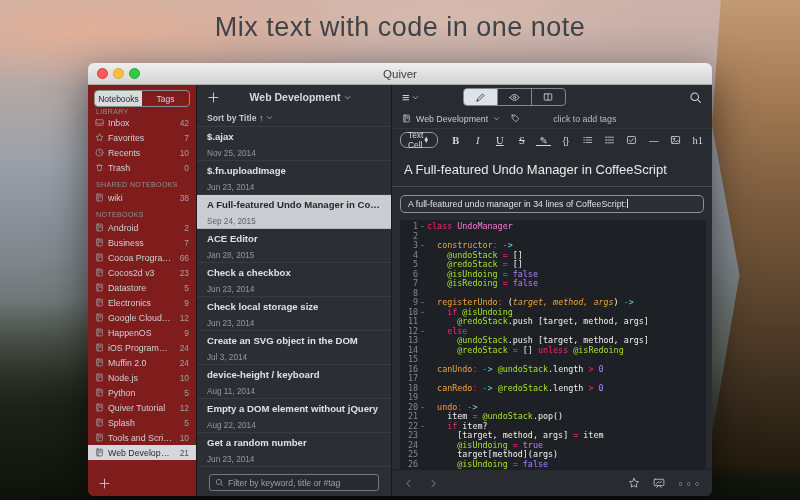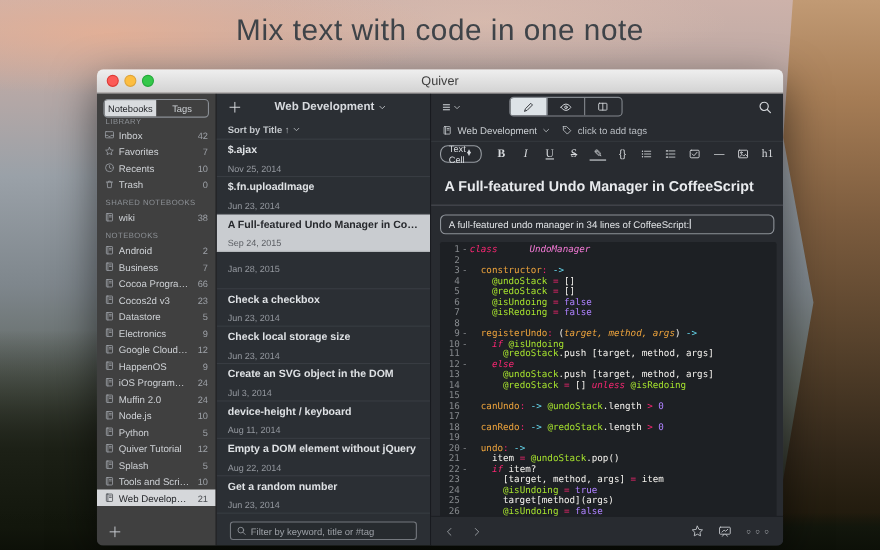--- a/index.html
+++ b/index.html
@@ -27,21 +27,21 @@
   .titlebar{height:21px;flex:none;background:linear-gradient(#efefef,#d3d3d3);
     border-bottom:1px solid #a9a9a9;position:relative;display:flex;align-items:center;justify-content:center;}
   .title{font-size:11.5px;color:#3c3c3c;}
   .lights{position:absolute;left:9px;top:5px;display:flex;gap:5px;}
   .light{width:11px;height:11px;border-radius:50%;}
   .l-red{background:#fc5b57;border:1px solid #dd3b36;box-sizing:border-box;}
   .l-yellow{background:#fdbe41;border:1px solid #dea53a;box-sizing:border-box;}
   .l-green{background:#34c84a;border:1px solid #23a93a;box-sizing:border-box;}
   .body{flex:1;display:flex;min-height:0;background:#282b30;}
   
-  .sidebar{width:108px;flex:none;background:#404040;display:flex;flex-direction:column;border-right:1px solid #17191d;}
+  .sidebar{width:108px;flex:none;background:#7f1d1d;display:flex;flex-direction:column;border-right:1px solid #17191d;}
   .sb-tabs{margin:5px 6px 1px;display:flex;border:1px solid #8a8f95;border-radius:4px;overflow:hidden;height:15px;flex:none;}
   .sb-tab{flex:1;font-size:8.5px;display:flex;align-items:center;justify-content:center;color:#cfd3d7;cursor:default;}
   .sb-tab.active{background:#d9dcdf;color:#24262a;}
   .sb-scroll{flex:1;overflow:hidden;}
   .sb-sec{font-size:7px;letter-spacing:.4px;color:#8d9196;padding:6px 8px 2px;text-transform:uppercase;}
   .sb-sec.clipped{height:5px;overflow:hidden;padding-top:0;}
   .sb-item{height:15px;display:flex;align-items:center;padding:0 7px;color:#ced1d5;font-size:8.8px;}
   .sb-item.selected{background:#d5d7da;color:#26282c;}
   .sb-item.selected .sb-count{color:#4a4d52;}
   .sb-ic{width:13px;flex:none;display:flex;align-items:center;color:#9da1a7;}
@@ -69,43 +69,43 @@
   .editor{flex:1;display:flex;flex-direction:column;background:#282b30;min-width:0;}
   .ed-toolbar{height:24px;flex:none;display:flex;align-items:center;padding:0 10px;color:#cfd3d7;}
   .cellmenu{display:flex;align-items:center;gap:2px;font-size:13px;color:#cdd1d5;}
   .seg{margin-left:44px;display:flex;border:1px solid #83888e;border-radius:4px;overflow:hidden;height:16px;}
   .seg-btn{width:33px;display:flex;align-items:center;justify-content:center;color:#d3d6da;border-left:1px solid #83888e;}
   .seg-btn:first-child{border-left:none;}
   .seg-btn.active{background:#dde3e7;color:#34373c;}
   .ed-search{margin-left:auto;color:#d3d6da;}
   .ed-meta{height:19px;flex:none;display:flex;align-items:center;gap:5px;padding:0 10px;font-size:8.8px;
     color:#c9cdd1;border-bottom:1px solid #34383e;}
-  .ed-meta .muted{color:#b9bdc2;}
+  .ed-meta .muted{color:#b9bdc2;margin-left:28px;}
   .ed-format{height:22px;flex:none;display:flex;align-items:center;gap:1px;padding:0 8px;color:#d4d7db;}
   .cell-select{width:88px;height:14px;border:1px solid #989da3;border-radius:7px;display:flex;align-items:center;
     padding:0 8px 0 7px;font-size:8.4px;color:#dcdfe2;margin-right:6px;}
   .cell-select .lbl{flex:1;}
   .stepper{font-size:6px;line-height:3.4px;color:#cfd3d7;display:flex;flex-direction:column;align-items:center;}
   .fmt-btn{min-width:15px;padding:0 3px;height:16px;display:flex;align-items:center;justify-content:center;
     font-size:10.5px;color:#d6d9dc;font-family:"Liberation Serif","DejaVu Serif",serif;}
   .fmt-btn.sans{font-family:"Liberation Sans",sans-serif;font-size:9.5px;}
   .fmt-b{font-weight:bold;} .fmt-i{font-style:italic;} .fmt-u{text-decoration:underline;} .fmt-s{text-decoration:line-through;}
   .fmt-pen{position:relative;} .fmt-pen::after{content:"";position:absolute;left:3px;right:3px;bottom:2px;border-bottom:1px solid #d6d9dc;}
-  .ed-note-title{flex:none;padding:11px 12px 0;font-size:13px;color:#e9ebee;font-weight:bold;}
+  .ed-note-title{flex:none;padding:11px 12px 0;font-size:13px;color:#e9ebee;}
   .ed-divider{flex:none;border-bottom:1px solid #4a4e54;margin:9px 0 8px;}
   .text-cell{flex:none;margin:0 8px;border:1.5px solid #8d9298;border-radius:5px;padding:3px 7px;
     font-size:8.8px;color:#dfe2e5;background:#2b2e33;}
   .caret{display:inline-block;width:1px;height:9px;background:#dfe2e5;vertical-align:-1px;margin-left:1px;}
   .code-cell{flex:1;margin:7px 6px 0 8px;background:#1d2024;border-radius:2px 2px 0 0;overflow:hidden;
     font-family:"DejaVu Sans Mono","Liberation Mono",monospace;padding-top:2px;}
   .cl{display:flex;height:9.5px;line-height:9.5px;font-size:8.4px;white-space:pre;}
   .ln{width:18px;flex:none;text-align:right;color:#85888c;}
   .fold{width:9px;flex:none;text-align:center;color:#85888c;}
   .code{flex:1;color:var(--tk-w);}
-  .tk-k{color:var(--tk-k);font-style:italic;} .tk-c{color:var(--tk-c);font-style:italic;margin-left:24px;}
+  .tk-k{color:var(--tk-k);} .tk-c{color:var(--tk-c);}
   .tk-f{color:var(--tk-f);} .tk-p{color:var(--tk-f);font-style:italic;}
   .tk-v{color:var(--tk-v);} .tk-o{color:var(--tk-o);}
   .tk-n{color:var(--tk-n);} .tk-a{color:var(--tk-a);font-style:italic;} .tk-w{color:var(--tk-w);}
   .ed-bottom{flex:none;height:26px;display:flex;align-items:center;padding:0 12px;color:#b9bdc2;background:#282b30;border-top:1px solid #1d2024;}
   .nav-arrows{display:flex;gap:16px;font-size:13px;color:#c3c7cb;}
   .ed-bottom-right{margin-left:auto;display:flex;align-items:center;gap:13px;color:#c3c7cb;}
   .dots{letter-spacing:1px;font-size:7px;}
   svg{display:block;}
 </style>
 </head>
@@ -389,20 +389,21 @@
           </div>
           <div class="note">
             <div class="note-title">$.fn.uploadImage</div>
             <div class="note-date">Jun 23, 2014</div>
           </div>
           <div class="note selected">
             <div class="note-title">A Full-featured Undo Manager in Coffee...</div>
             <div class="note-date">Sep 24, 2015</div>
           </div>
           <div class="note">
+            <div class="note-title">ACE Editor</div>
             <div class="note-date">Jan 28, 2015</div>
           </div>
           <div class="note">
             <div class="note-title">Check a checkbox</div>
             <div class="note-date">Jun 23, 2014</div>
           </div>
           <div class="note">
             <div class="note-title">Check local storage size</div>
             <div class="note-date">Jun 23, 2014</div>
           </div>

